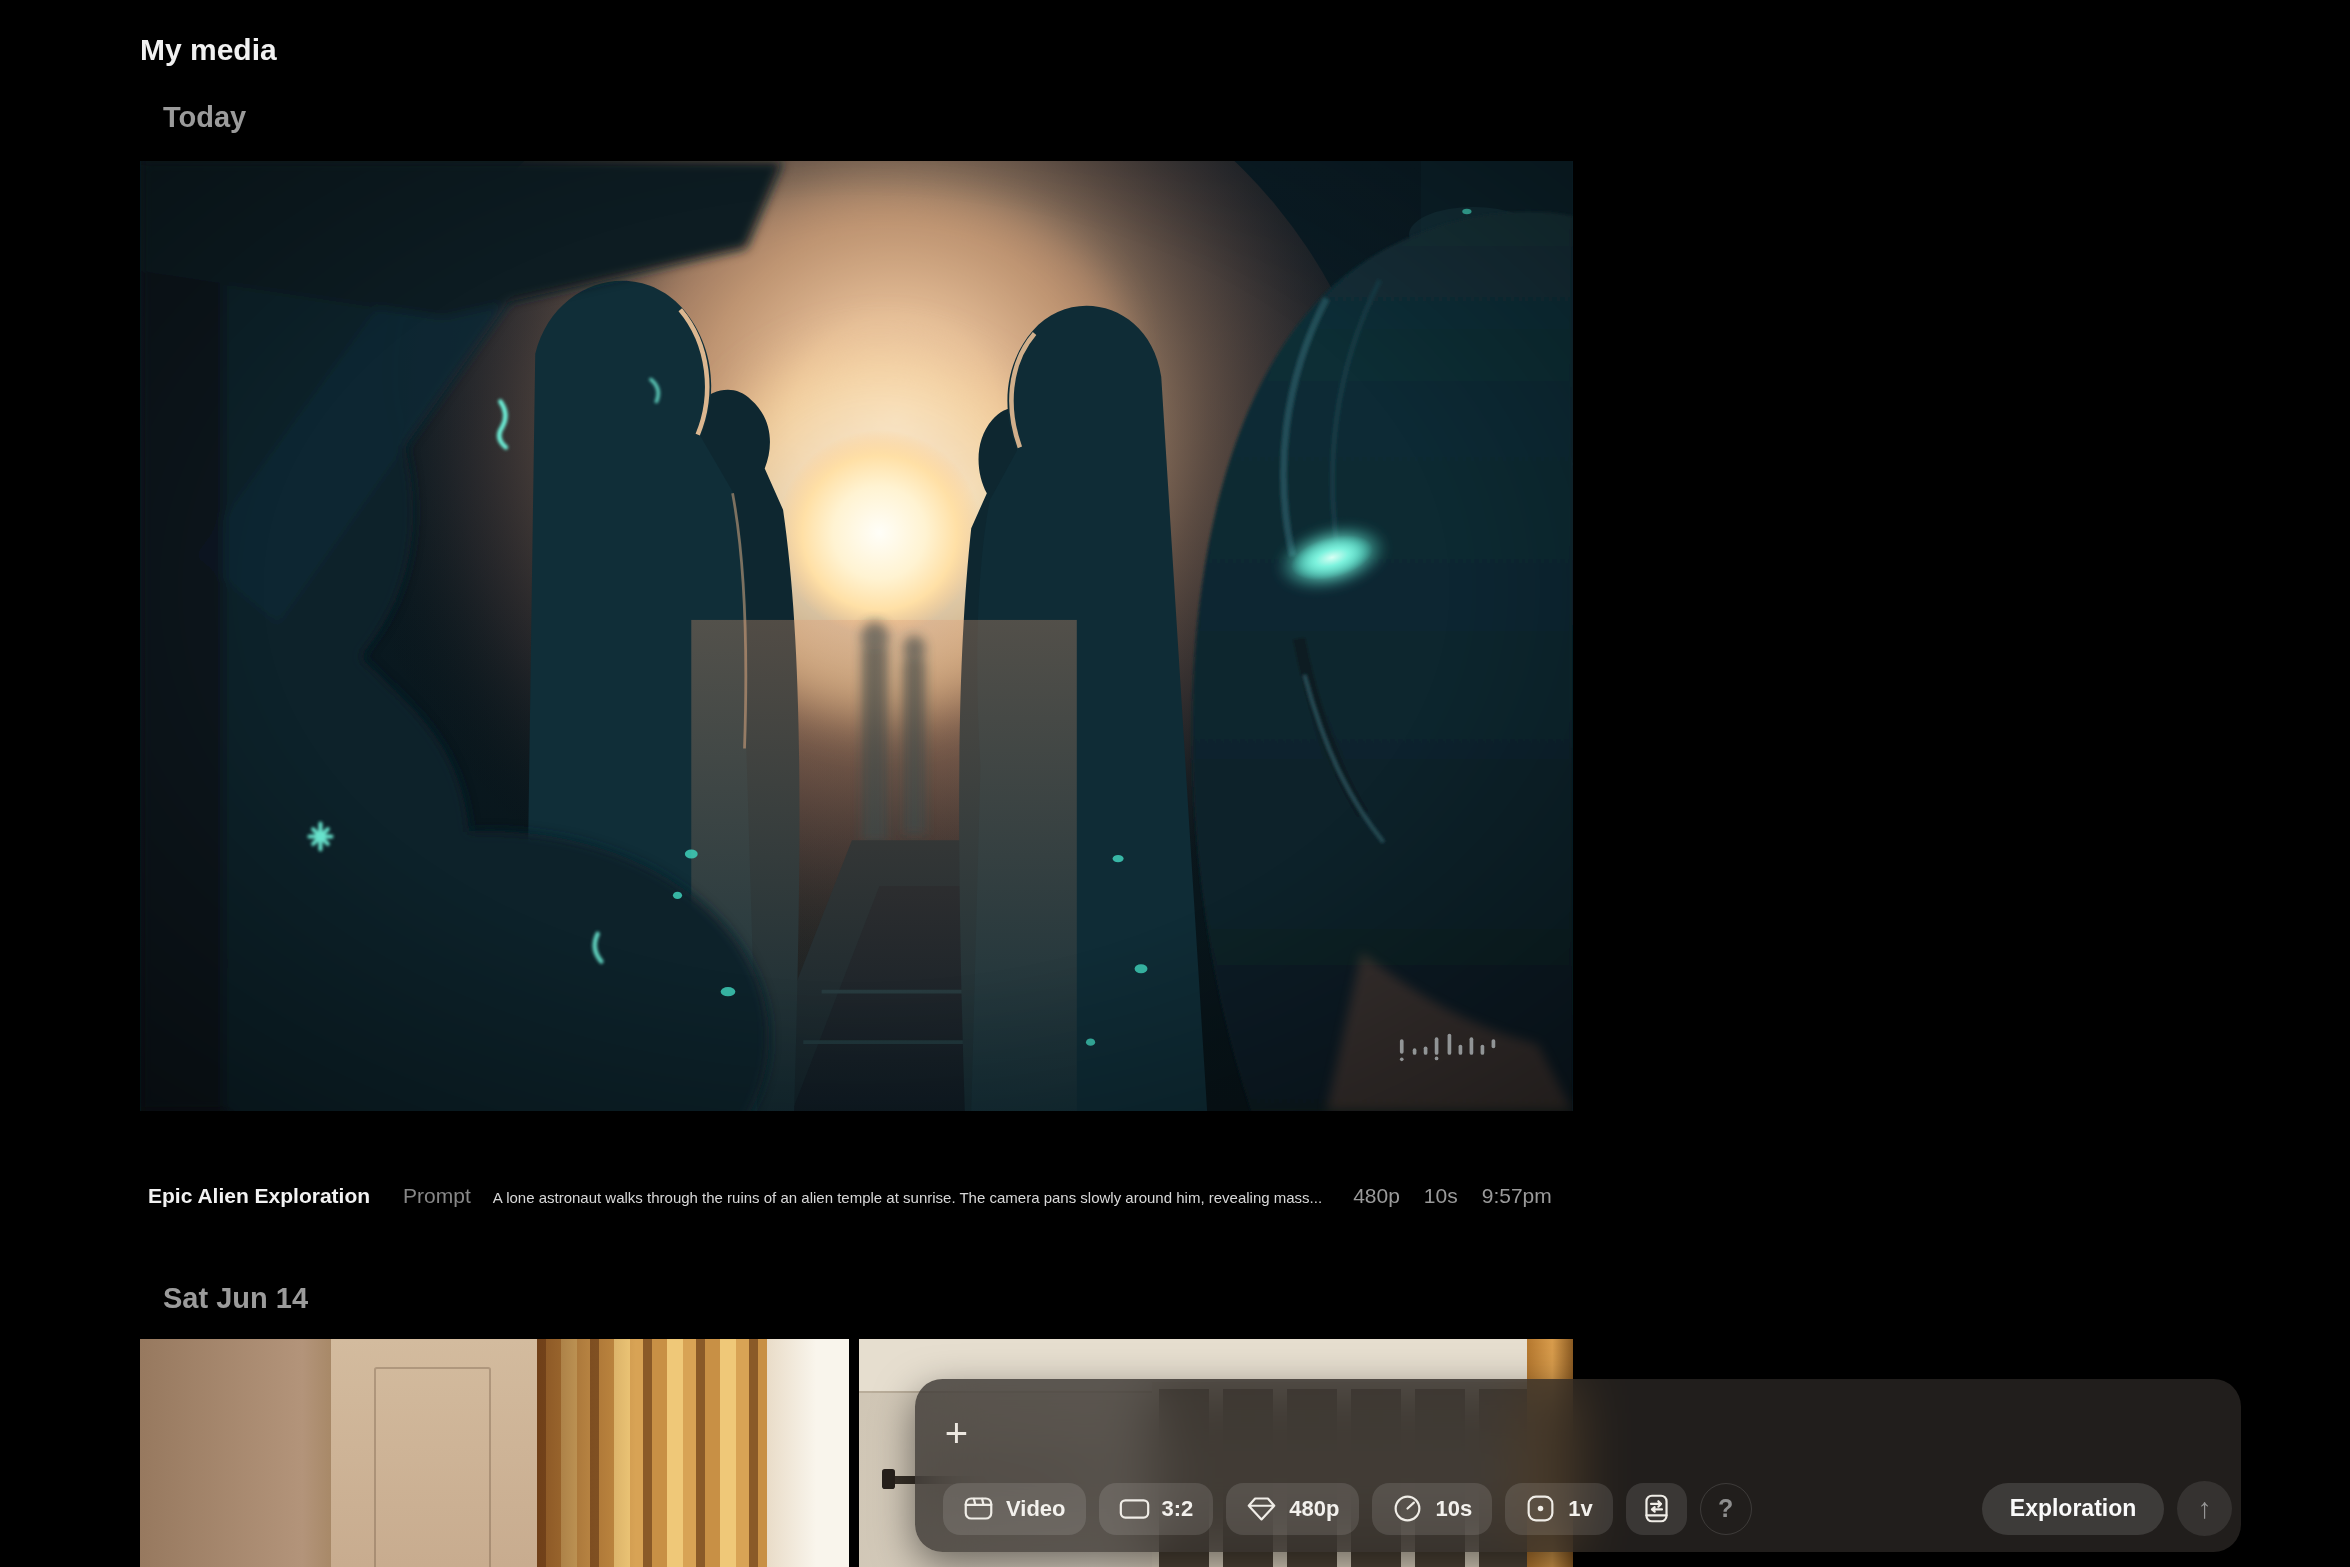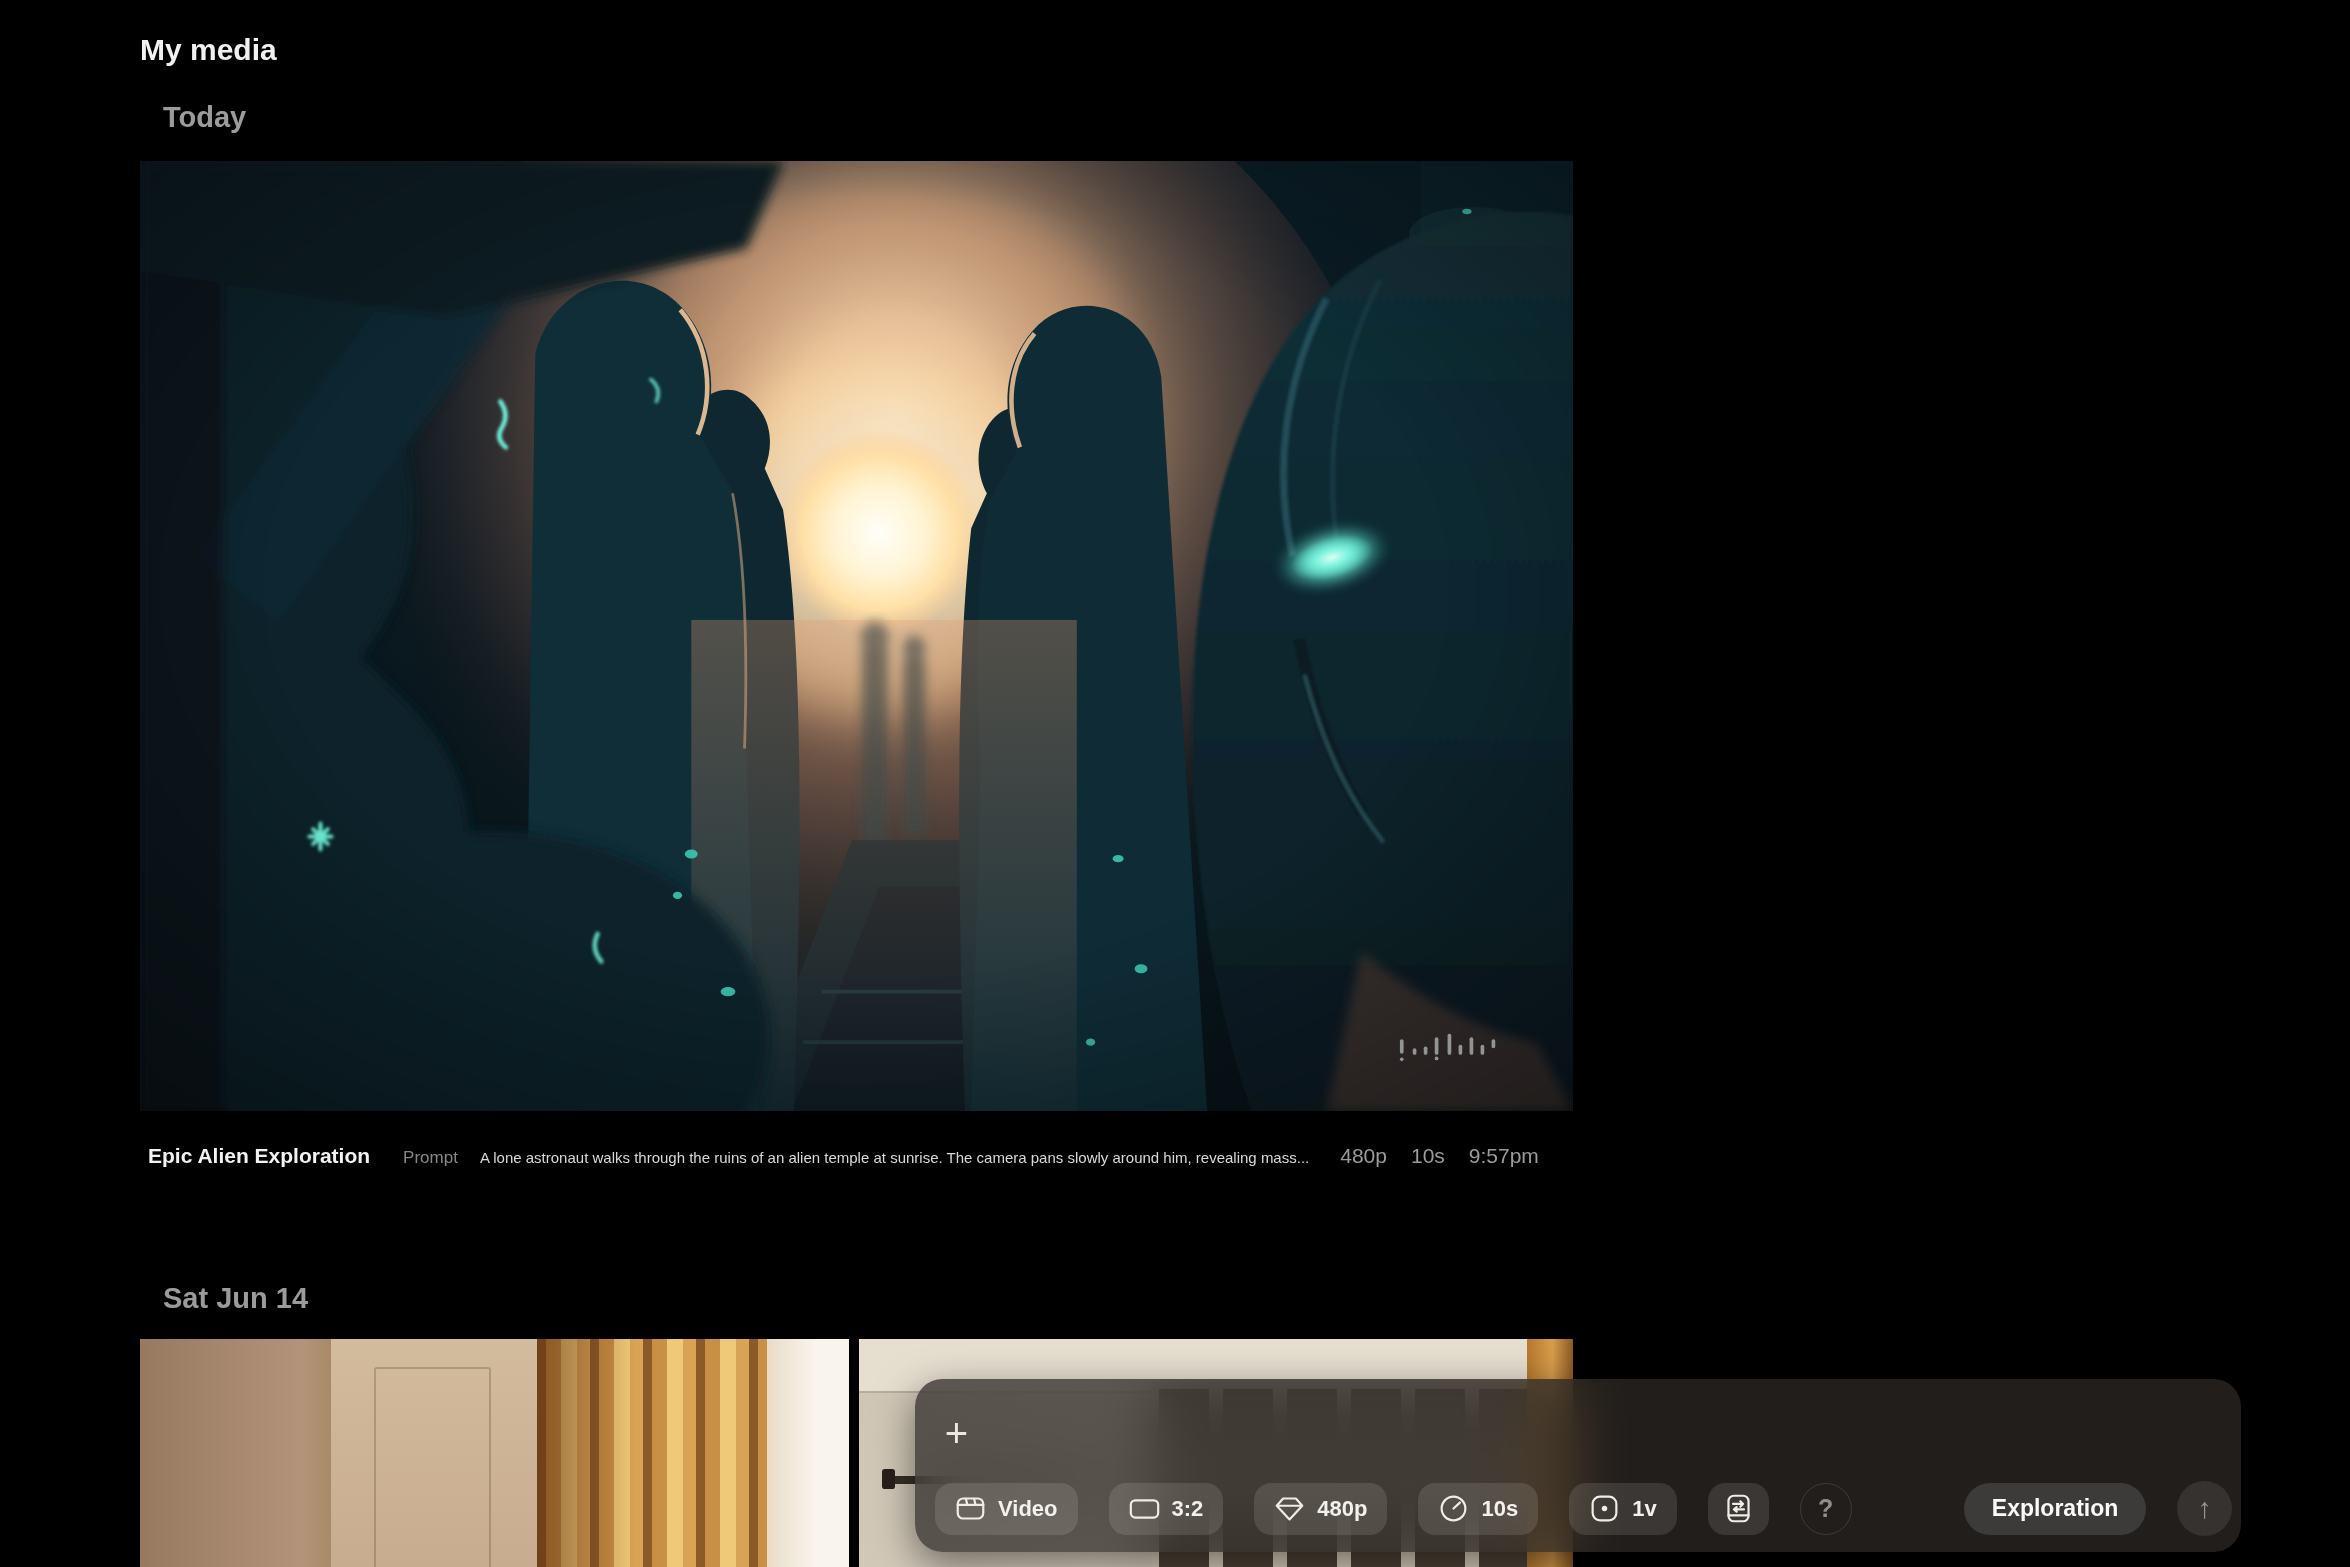--- a/index.html
+++ b/index.html
@@ -11,21 +11,21 @@
   #sec-today{left:140px;top:101px;}
   #sec-jun14{left:140px;top:1282px;}
 
   .video-card{position:absolute;left:140px;top:161px;width:1433px;height:950px;overflow:hidden;background:#0a1c24;cursor:pointer;}
   .video-card svg{display:block;}
 
   .watermark{position:absolute;left:1256px;top:869px;width:138px;height:33px;opacity:.55;}
 
   .meta-row{position:absolute;left:148px;top:1144px;display:flex;align-items:baseline;white-space:nowrap;}
   .meta-title{font-size:21px;font-weight:700;color:#f2f2f2;margin-right:33px;}
-  .meta-prompt-label{font-size:17px;color:#878787;margin-right:22px;}
+  .meta-prompt-label{font-size:21px;color:#878787;margin-right:22px;margin-top:40px;}
   .meta-prompt-text{font-size:15px;color:#d8d8d8;margin-right:31px;}
   .meta-stat{font-size:21px;color:#9a9a9a;margin-right:24px;}
 
   .thumb{position:absolute;top:1339px;height:473px;overflow:hidden;cursor:pointer;}
   #thumb-fox{left:140px;width:709px;}
   #thumb-room{left:859px;width:714px;}
   .layer{position:absolute;}
 
   
   .t1-wall{left:0;top:0;bottom:0;width:27%;background:linear-gradient(90deg,#97795f,#b3947a 85%,#a88968);}
@@ -47,21 +47,21 @@
   .t2-curtain{right:0;top:0;bottom:0;width:6.5%;background:linear-gradient(90deg,#b5782f,#d89c4c 55%,#8a5a22);}
 
   
   .composer{position:absolute;left:915px;top:1379px;width:1326px;height:173px;border-radius:27.5px;
       background:rgba(44,41,38,.74);-webkit-backdrop-filter:blur(31px) saturate(1.05);
       backdrop-filter:blur(31px) saturate(1.05);box-shadow:0 13px 40px rgba(0,0,0,.5);}
   .composer-row1{position:absolute;left:22px;top:24px;right:27.5px;height:59px;display:flex;align-items:center;gap:20px;}
   .plus{font-size:40px;font-weight:400;color:#ece7e0;line-height:1;width:39px;text-align:center;cursor:pointer;}
   .composer-input{flex:1;background:transparent;border:0;outline:0;font-size:25px;color:#ece7e0;font-family:inherit;}
   .composer-input::placeholder{color:#9d968b;}
-  .composer-row2{position:absolute;left:20px;right:9.2px;top:102px;height:55px;display:flex;align-items:center;gap:31px;}
+  .composer-row2{position:absolute;left:28px;right:9.2px;top:102px;height:55px;display:flex;align-items:center;gap:13px;}
   .pill{height:52px;border-radius:17.4px;background:rgba(255,255,255,.115);display:flex;align-items:center;gap:12px;
       padding:0 20px;color:#f3f1ed;font-size:22px;font-weight:700;cursor:pointer;box-sizing:border-box;}
   .icon-btn{width:61px;padding:0;justify-content:center;gap:0;}
   .help-btn{width:52px;height:52px;border-radius:50%;background:transparent;border:1.8px solid rgba(255,255,255,.13);
       color:#8e8e8e;font-size:25px;font-weight:700;display:flex;align-items:center;justify-content:center;
       box-sizing:border-box;cursor:pointer;}
   .storyboard-btn{margin-left:auto;height:52px;border-radius:27px;background:rgba(255,255,255,.13);padding:0 27.5px;
       display:flex;align-items:center;font-size:23px;font-weight:700;color:#fafafa;cursor:pointer;}
   .submit-btn{width:55px;height:55px;border-radius:50%;background:rgba(255,255,255,.09);display:flex;align-items:center;
       justify-content:center;color:#969696;font-size:28.5px;font-weight:700;cursor:pointer;}

